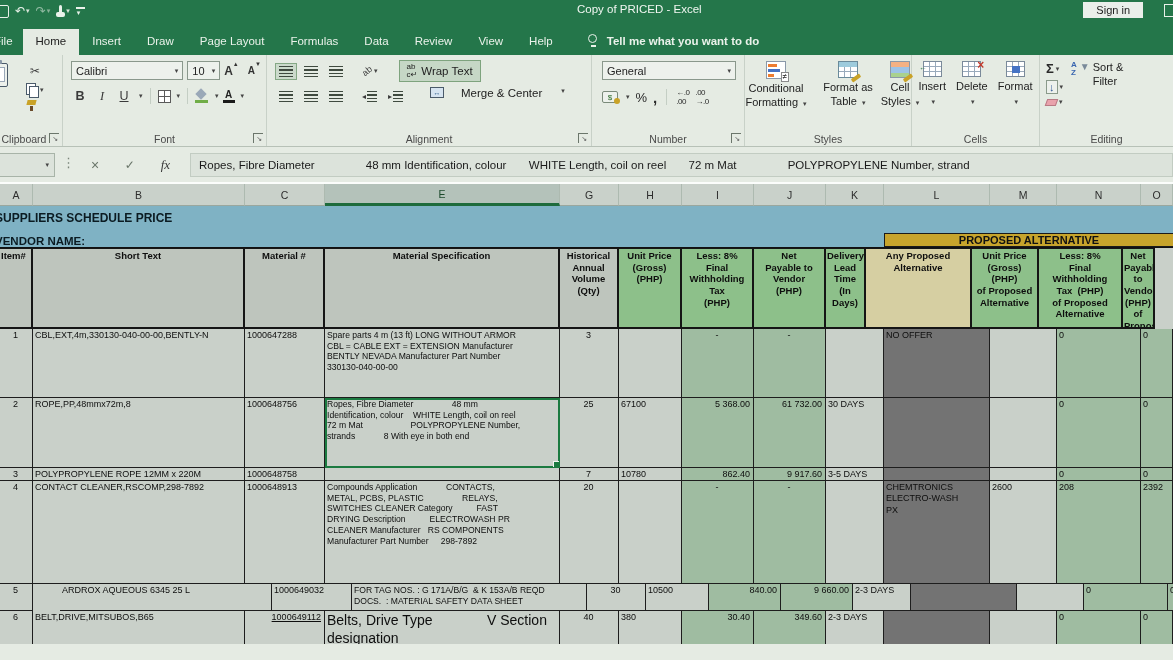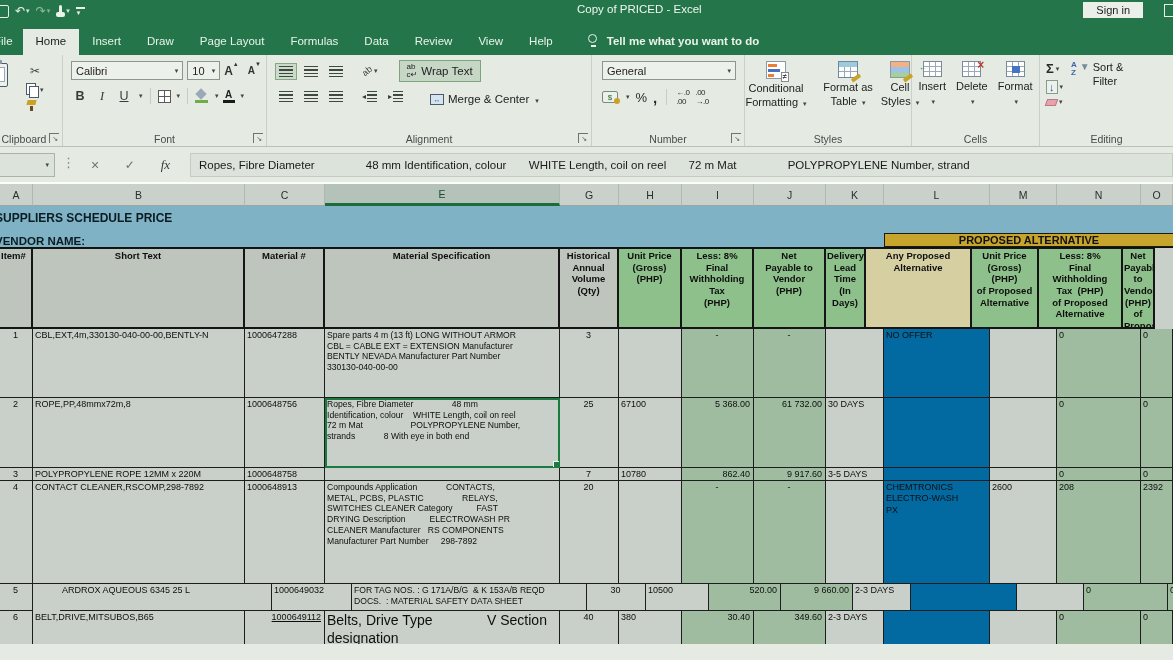--- a/index.html
+++ b/index.html
@@ -88,21 +88,21 @@
   
   .g-align { width:325px; padding:5px 0 0 8px; }
   .g-align .rrow { gap:3px; margin-bottom:3px; }
   .ic-lines { width:14px; height:11px; background-image:repeating-linear-gradient(to bottom,#3f4a3f 0 1.4px,transparent 1.4px 3.4px); }
   .albox { padding:2px 3px; border:1px solid transparent; display:inline-flex; align-items:center; }
   .albox.sel { background:#CBDACB; border-color:#85A885; }
   .ic-orient { font-size:9px; transform:rotate(-40deg); display:inline-block; color:#3a3a3a; }
   .btn-wrap { display:inline-flex; align-items:center; gap:4px; margin-left:14px; padding:2px 7px;
     background:#C6D7C6; border:1px solid #7EA37E; font-size:11.5px; color:#222; height:22px; }
   .ic-ab { font-size:8px; line-height:8px; display:inline-block; }
-  .btn-merge { display:inline-flex; align-items:flex-end; gap:4px; margin-left:14px; padding:2px 6px; font-size:11.5px; color:#222; height:22px; }
+  .btn-merge { display:inline-flex; align-items:flex-start; gap:17px; margin-left:14px; padding:2px 6px; font-size:11.5px; color:#222; height:22px; }
   .ic-merge { width:14px; height:11px; border:1px solid #4a5a6a; background:#D6E4F0; font-size:7px; text-align:center; line-height:10px; color:#2a5a8a; }
   .indent-ic { display:inline-flex; align-items:center; font-size:8px; color:#3a3a3a; gap:1px; }
 
   
   .g-number { width:153px; padding:6px 0 0 10px; }
   .g-number .rrow { gap:6px; }
   .w-general { width:134px; }
   .ic-money { width:16px; height:12px; border:1px solid #7a8a7a; border-radius:2px; background:#EDF1EC;
     font-size:8px; text-align:center; line-height:11px; color:#2a6a2a; position:relative; }
   .ic-money::after { content:""; position:absolute; right:-3px; bottom:-2px; width:6px; height:6px; border-radius:50%; background:#C9A227; }
@@ -170,21 +170,21 @@
     border:1px solid #1a1a1a; border-right:none; display:flex; align-items:center; justify-content:center;
     font-weight:bold; font-size:11px; color:#111; }
   .hrow { display:flex; height:82px; border-top:1px solid #111; }
   .hcell { flex:none; border-right:2px solid #151515; border-bottom:2px solid #151515; border-top:1px solid #151515;
     font-weight:bold; font-size:9.5px; text-align:center; padding:1px 1px; white-space:pre-wrap;
     line-height:1.23; overflow:hidden; color:#0e0e0e; }
   .h-gray { background:#BEC5BD; } .h-green { background:#8DC08A; } .h-tan { background:#D6CFA2; }
   .drow { display:flex; }
   .cell { flex:none; border-right:1px solid #1d1d1d; border-bottom:1px solid #1d1d1d;
     font-size:9px; padding:1px 3px 0 2px; white-space:pre-wrap; overflow:hidden; line-height:1.25; color:#0e0e0e; }
-  .c-light { background:#C9D0C9; } .c-green { background:#9FBCA1; } .c-tan { background:#0369a1; }
+  .c-light { background:#C9D0C9; } .c-green { background:#9FBCA1; } .c-tan { background:#737373; }
   .active-cell { outline:2.5px solid #1B7A40; outline-offset:-2px; position:relative; z-index:2; }
   .active-cell::after { content:""; position:absolute; right:-1px; bottom:-1px; width:5px; height:5px;
     background:#1B7A40; border:1px solid #F2F6F2; }
 </style>
 </head>
 <body>
 
 <div class="titlebar">
   <div class="qat">
     <span class="qbtn">
@@ -572,21 +572,21 @@
         <div class="cell c-green" style="width: 32px; text-align: left;">2392</div>
       </div>
       <div class="drow" style="height: 27px;">
         <div class="cell c-light" style="width: 33px; text-align: center;">5</div>
         <div class="cell c-light" style="width: 212px; text-align: left; margin-left: 27px;">ARDROX AQUEOUS 6345 25 L</div>
         <div class="cell c-light" style="width: 80px; text-align: left;">1000649032</div>
         <div class="cell c-light" style="width: 235px; text-align: left; font-size: 8.6px;">FOR TAG NOS. : G 171A/B/G  &amp; K 153A/B REQD
 DOCS.  : MATERIAL SAFETY DATA SHEET</div>
         <div class="cell c-light" style="width: 59px; text-align: center;">30</div>
         <div class="cell c-light" style="width: 63px; text-align: left;">10500</div>
-        <div class="cell c-green" style="width: 72px; text-align: right;">520.00</div>
+        <div class="cell c-green" style="width: 72px; text-align: right;">840.00</div>
         <div class="cell c-green" style="width: 72px; text-align: right;">9 660.00</div>
         <div class="cell c-light" style="width: 58px; text-align: left;">2-3 DAYS</div>
         <div class="cell c-tan" style="width: 106px; text-align: left;"></div>
         <div class="cell c-light" style="width: 67px; text-align: left;"></div>
         <div class="cell c-green" style="width: 84px; text-align: left;">0</div>
         <div class="cell c-green" style="width: 32px; text-align: left;">0</div>
       </div>
       <div class="drow" style="height: 49px;">
         <div class="cell c-light" style="width: 33px; text-align: center;">6</div>
         <div class="cell c-light" style="width: 212px; text-align: left;">BELT,DRIVE,MITSUBOS,B65</div>

